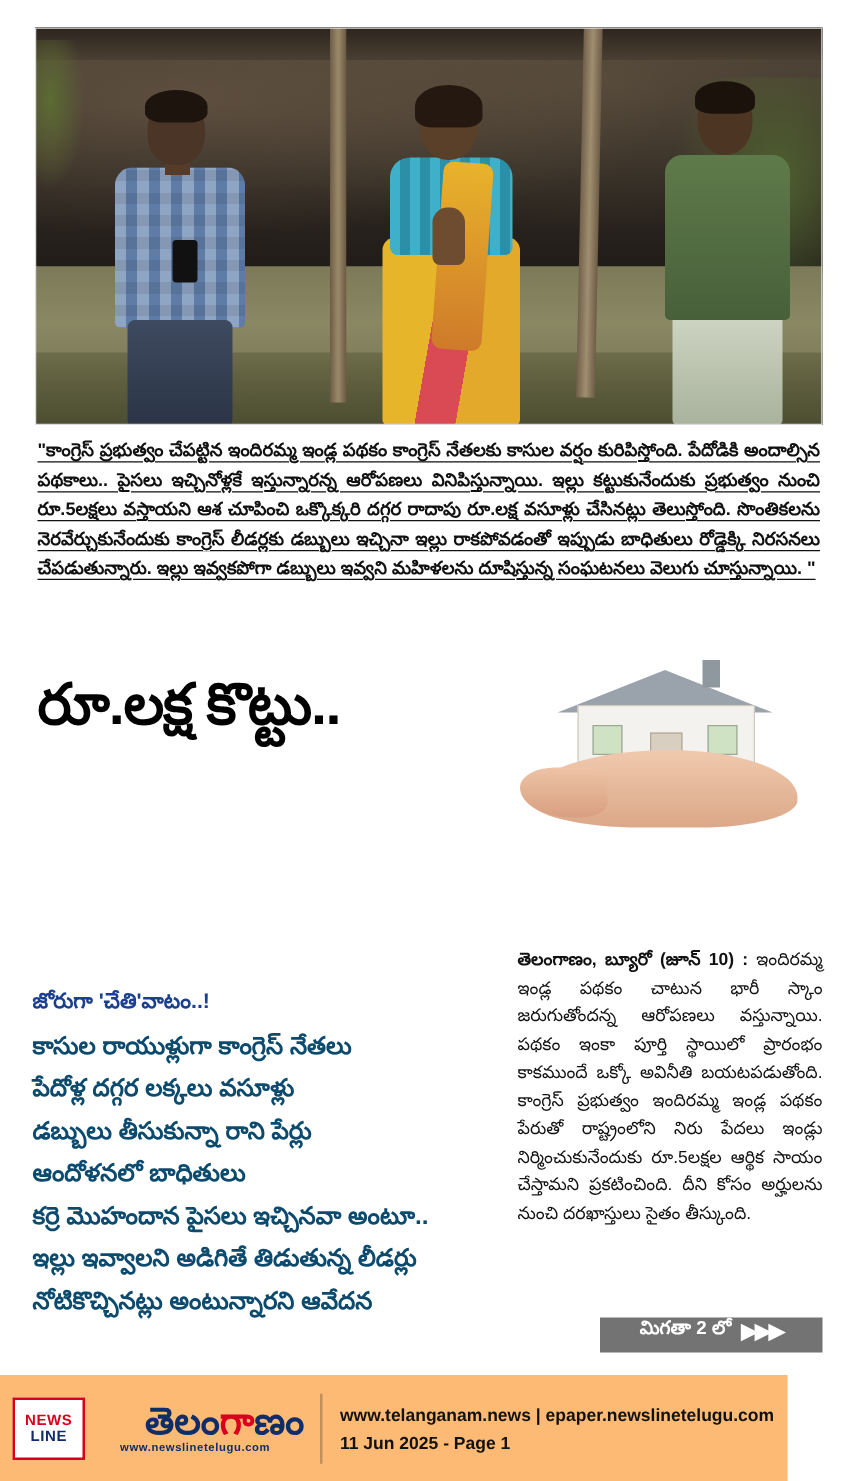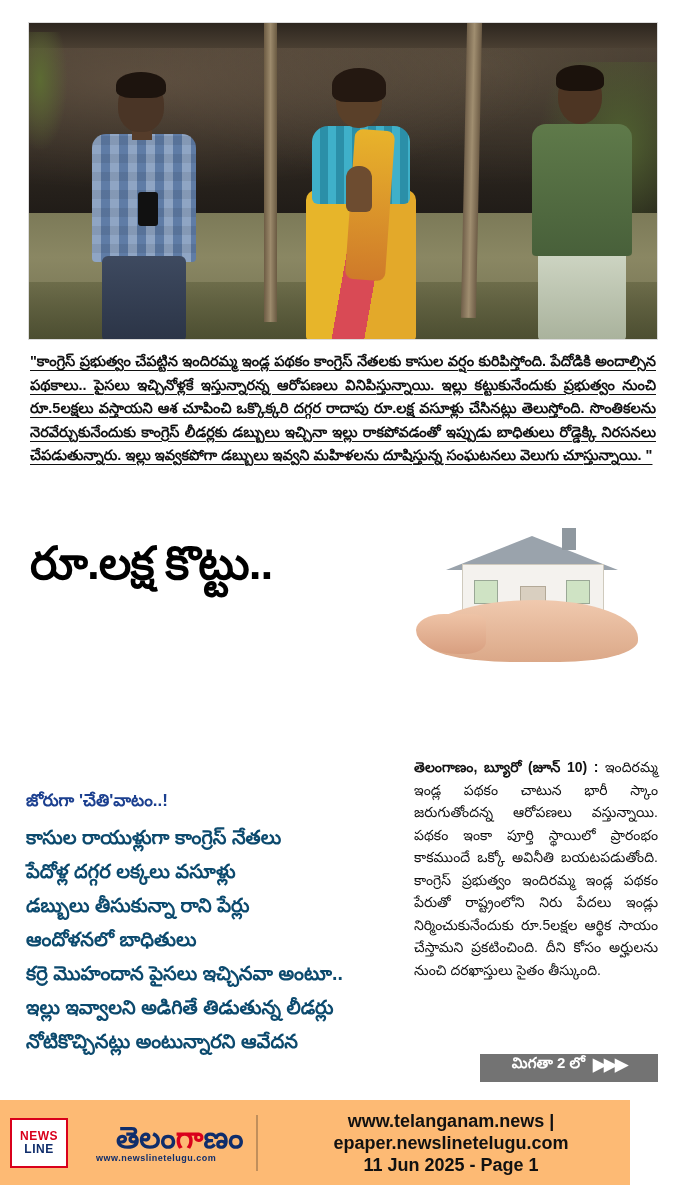--- a/index.html
+++ b/index.html
@@ -355,23 +355,22 @@
     letter-spacing: .5px;
     margin-left: 22px;
   }
   .footer-sep {
     width: 2px; height: 56px; background: #111; opacity: .25; margin: 0 6px;
   }
   .footer-text {
     flex: 1;
     padding-left: 8px;
     color: #111;
-    font-size: 18px;
+    font-size: 14px;
     line-height: 22px;
-    text-align: center;
   }
   .footer-text .line1 { font-weight: 600; }
   .footer-text .line2 { font-weight: 600; }
 </style>
 </head>
 <body>
 
 <div class="page">
 
   <div class="photo-wrap">

